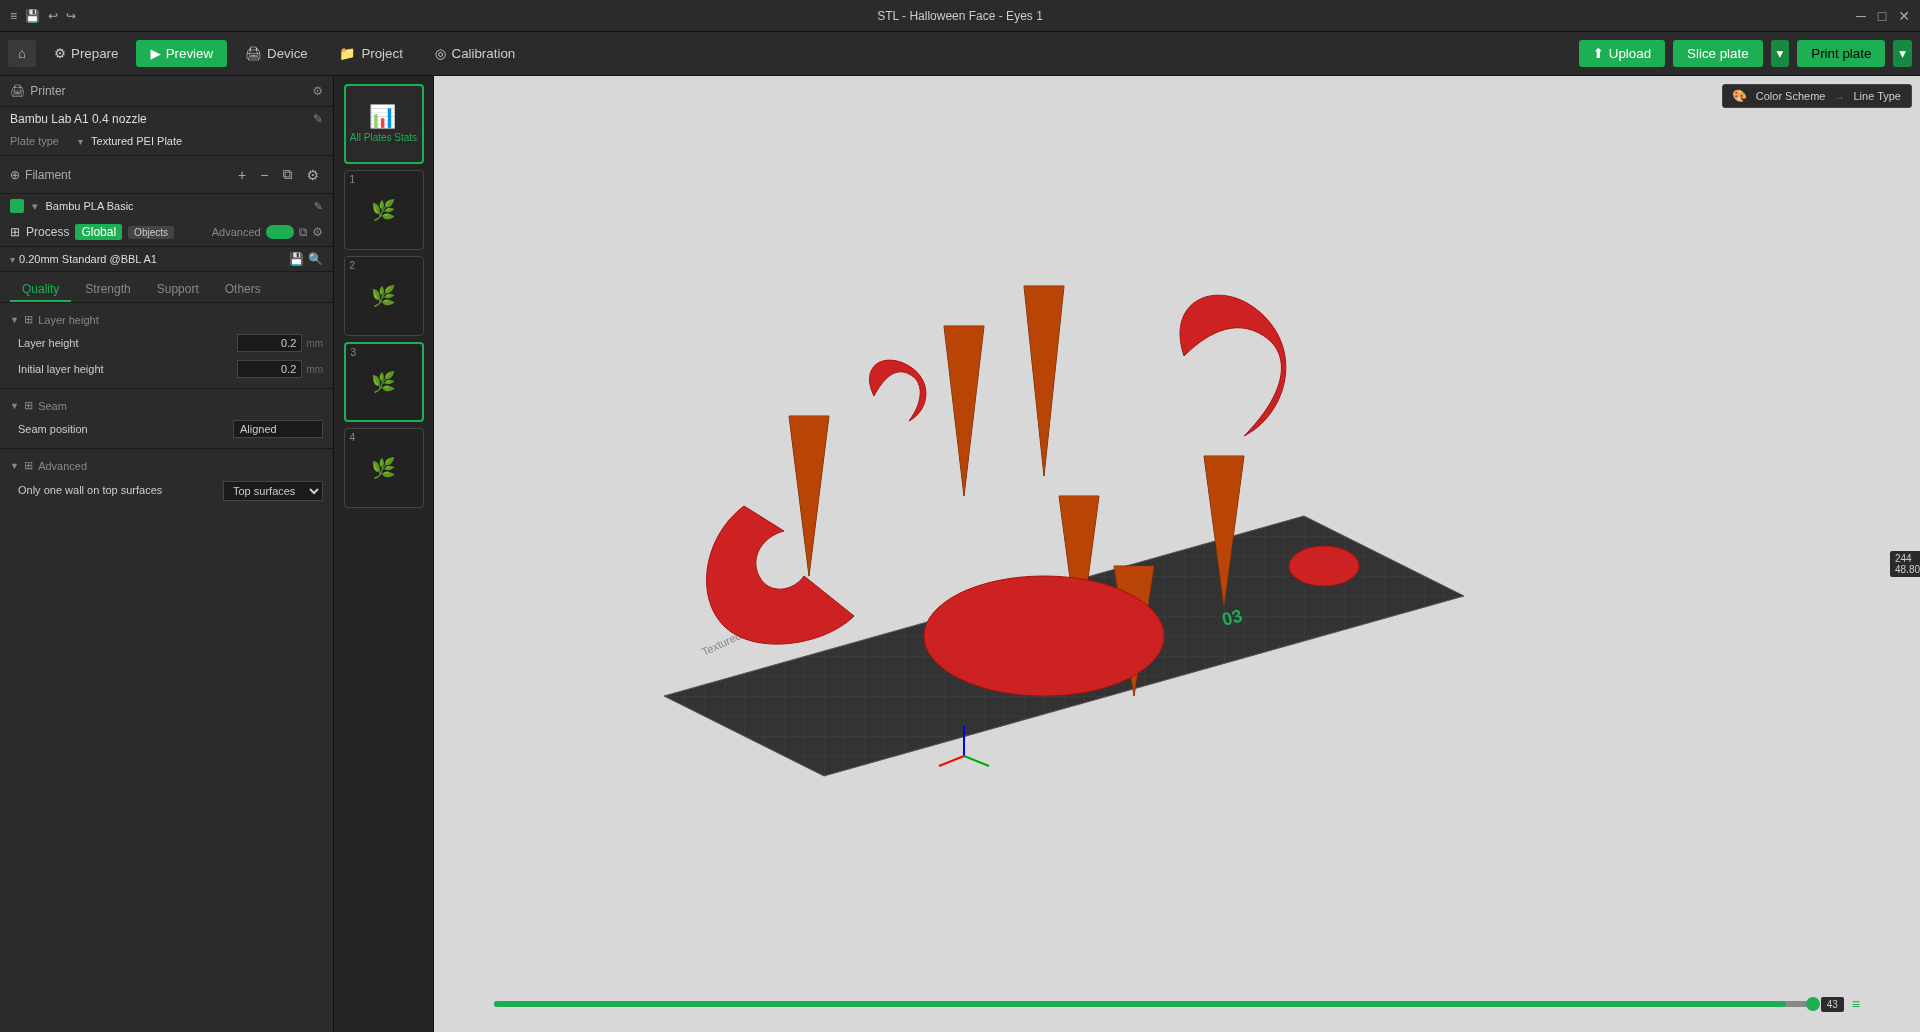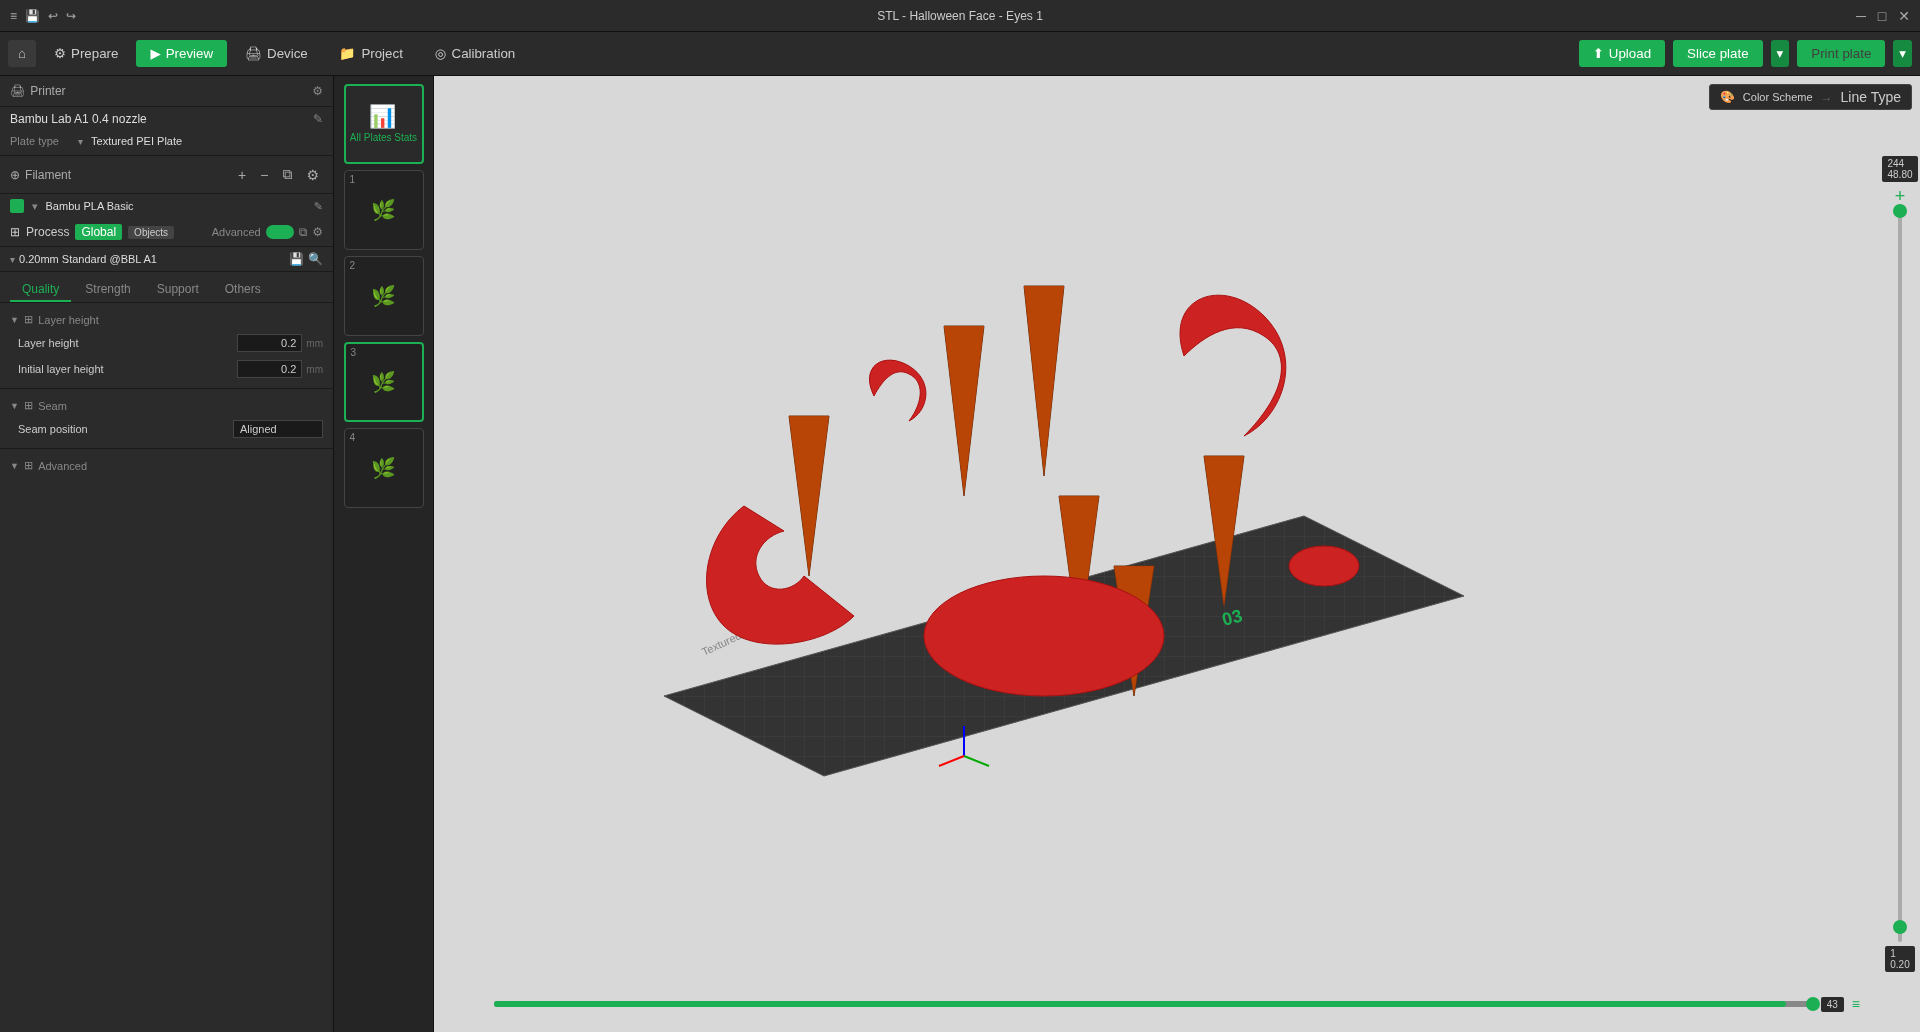--- a/index.html
+++ b/index.html
@@ -30,21 +30,21 @@
       border-bottom: 1px solid #111;
       gap: 4px;
     }
     .nav-home { background: #3a3a3a; border: none; color: #ccc; padding: 6px 10px; cursor: pointer; border-radius: 3px; }
     .nav-tab { background: none; border: none; color: #ccc; padding: 6px 14px; cursor: pointer; border-radius: 3px; display: flex; align-items: center; gap: 5px; }
     .nav-tab.active { background: #1daf53; color: #fff; }
     .nav-spacer { flex: 1; }
     .nav-right { display: flex; gap: 8px; align-items: center; }
     .btn-upload { background: #1daf53; color: #fff; border: none; padding: 6px 14px; border-radius: 3px; cursor: pointer; display: flex; align-items: center; gap: 5px; }
     .btn-slice { background: #1daf53; color: #fff; border: none; padding: 6px 14px; border-radius: 3px; cursor: pointer; }
-    .btn-print { background: #1daf53; color: #404040; border: none; padding: 6px 14px; border-radius: 3px; cursor: pointer; }
+    .btn-print { background: #1daf53; color: #000000; border: none; padding: 6px 14px; border-radius: 3px; cursor: pointer; }
     .btn-dropdown { background: #178a41; color: #fff; border: none; padding: 6px 6px; border-radius: 3px; cursor: pointer; }
 
     
     #main { display: flex; height: calc(1032px - 76px); }
 
     
     #left-panel {
       width: 334px;
       background: #2b2b2b;
       border-right: 1px solid #111;
@@ -189,21 +189,21 @@
     }
 
     
     #vert-slider {
       position: absolute;
       right: 10px;
       top: 80px;
       bottom: 60px;
       width: 20px;
       display: flex;
-      flex-direction: column;
+      flex-direction: row;
       align-items: center;
       gap: 4px;
       z-index: 10;
     }
     .slider-track {
       flex: 1;
       width: 4px;
       background: #aaa;
       border-radius: 2px;
       position: relative;
@@ -452,20 +452,26 @@
         </div>
       </div>
     </div>
 
     <div class="adv-section">
       <div class="settings-group-header">
         <span style="font-size:9px;">▼</span>
         <span style="font-size:11px;">⊞</span>
         <span>Advanced</span>
       </div>
+      <div class="adv-row">
+        <span class="adv-label">Only one wall on top surfaces</span>
+        <select class="adv-select">
+          <option>Top surfaces</option>
+        </select>
+      </div>
     </div>
 
   </div>
 
   <div id="plates-panel">
 
     <div class="plate-all-stats">
       <div style="color:#1daf53; font-size:22px;">📊</div>
       <div style="color:#1daf53; font-size:10px; text-align:center; line-height:1.2;">All Plates Stats</div>
     </div>
@@ -490,21 +496,21 @@
       <div style="color:#1daf53; font-size:20px;">🌿</div>
     </div>
   </div>
 
   <div id="viewport">
 
     <div id="color-scheme-bar">
       <span style="color:#aaa;">🎨</span>
       <span style="color:#ccc; font-size:11px;">Color Scheme</span>
       <span style="color:#666;">→</span>
-      <span style="color:#ccc; font-size:14px; cursor:pointer;">Line Type</span>
+      <span style="color:#ccc; font-size:11px; cursor:pointer;">Line Type</span>
     </div>
 
     <div id="scene">
       <svg class="scene-svg" width="860" height="680" viewBox="0 0 860 680" style="position:absolute; top:40px; left:120px;">
 
         <defs>
           <pattern id="smallGrid" width="20" height="20" patternUnits="userSpaceOnUse">
             <path d="M 20 0 L 0 0 0 20" fill="none" stroke="#555" stroke-width="0.5"></path>
           </pattern>
         </defs>

